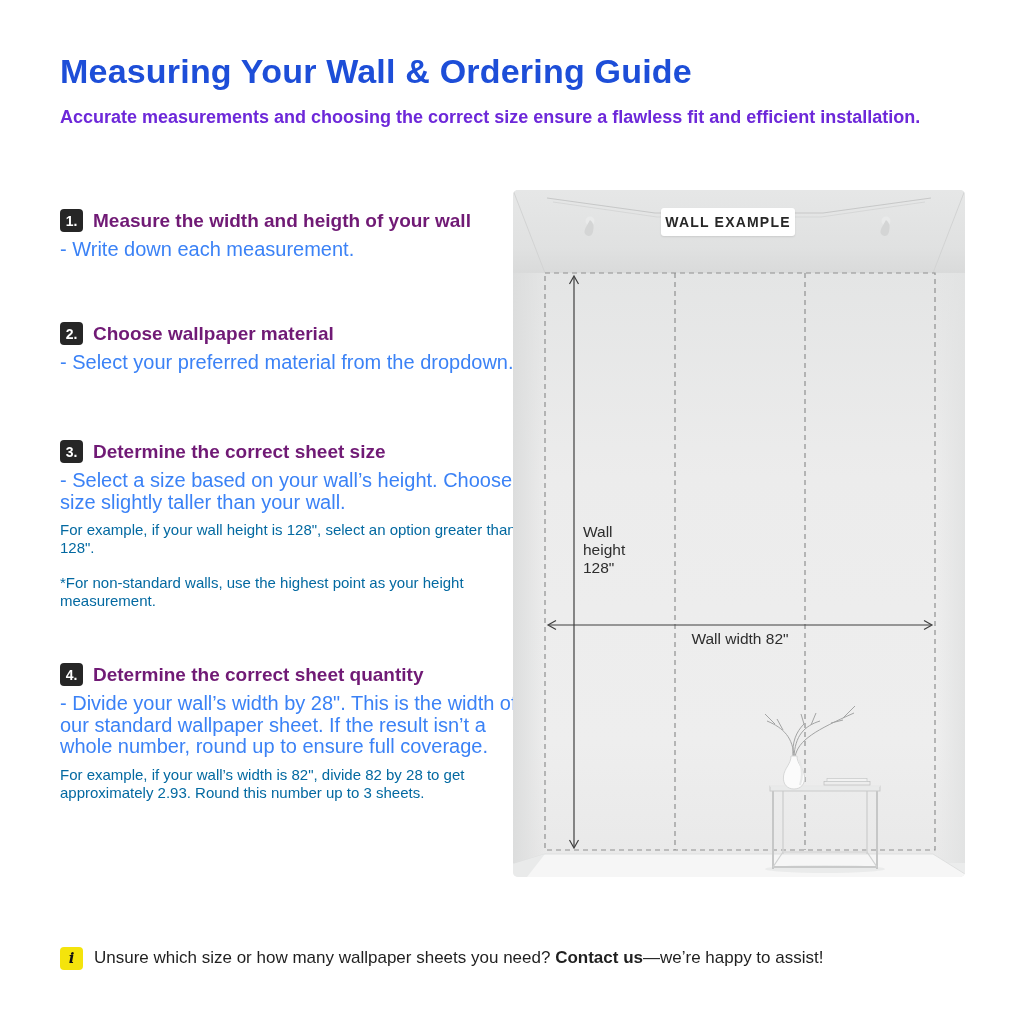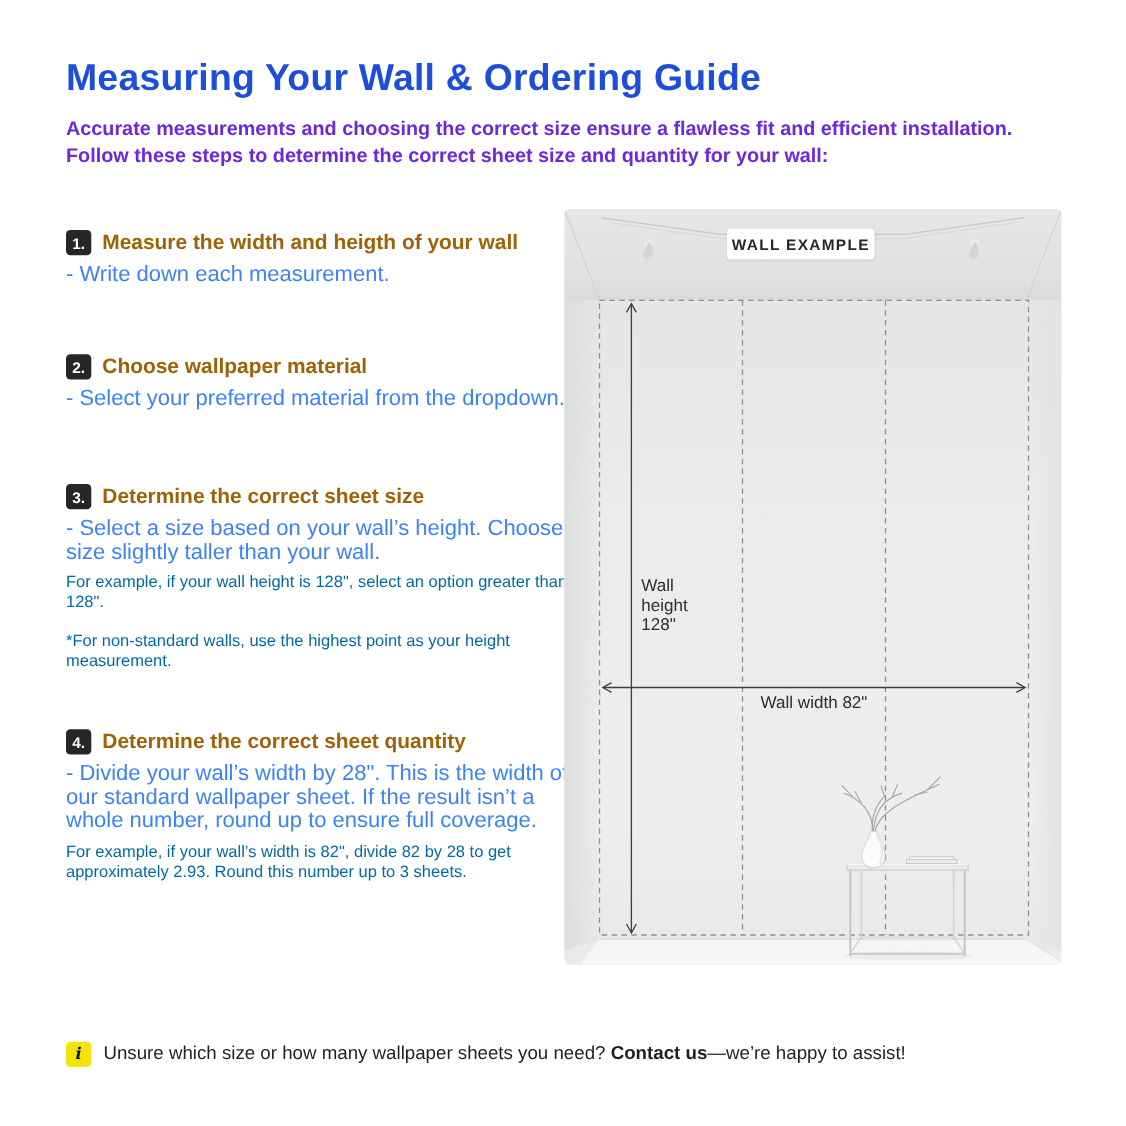--- a/index.html
+++ b/index.html
@@ -20,21 +20,21 @@
   .intro div { white-space: nowrap; }
 
   .step { position: absolute; left: 60px; width: 474px; }
   .step-head { display: flex; align-items: center; gap: 10px; }
   .step-badge {
     flex: 0 0 auto; width: 23px; height: 23px; border-radius: 4px;
     background: #262626; color: #ffffff;
     display: inline-flex; align-items: center; justify-content: center;
     font-size: 14px; font-weight: bold;
   }
-  .step-title { font-size: 19px; font-weight: bold; color: #a16207; text-align: right; }
+  .step-title { font-size: 19px; font-weight: bold; color: #701a75; text-align: right; }
   .step-body { margin-top: 7px; font-size: 20px; line-height: 21.5px; color: #3b82f6; }
   .step-note { margin-top: 8px; font-size: 15px; line-height: 18px; color: #0369a1; }
   .note-gap { margin-top: 17px; }
 
   .wall-example {
     position: absolute; left: 513px; top: 190px; width: 452px; height: 687px;
     border-radius: 5px; overflow: hidden; background: #ebecec;
   }
   .wall-example svg { display: block; }
   .we-badge {
@@ -57,21 +57,20 @@
   }
   .footer b { font-weight: bold; }
 </style>
 </head>
 <body>
 
 <h1 class="page-title">Measuring Your Wall &amp; Ordering Guide</h1>
 
 <div class="intro">
   <div>Accurate measurements and choosing the correct size ensure a flawless fit and efficient installation.</div>
-  <div>Follow these steps to determine the correct sheet size and quantity for your wall:</div>
 </div>
 
 <section class="step" style="top:209px">
   <div class="step-head">
     <span class="step-badge">1.</span>
     <h2 class="step-title">Measure the width and heigth of your wall</h2>
   </div>
   <p class="step-body">- Write down each measurement.</p>
 </section>
 

